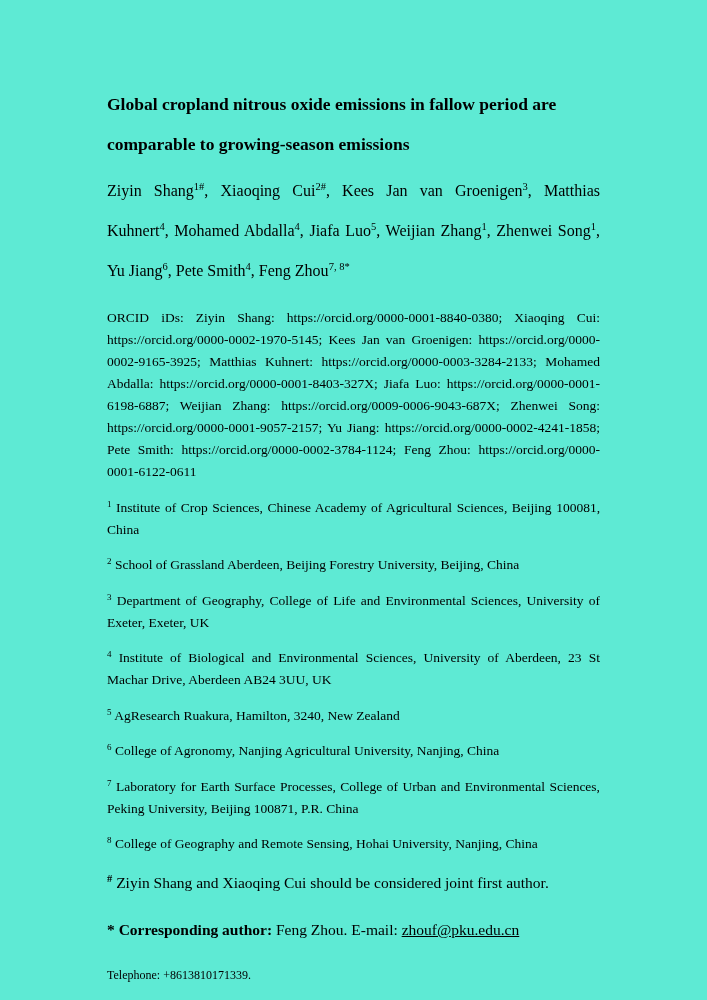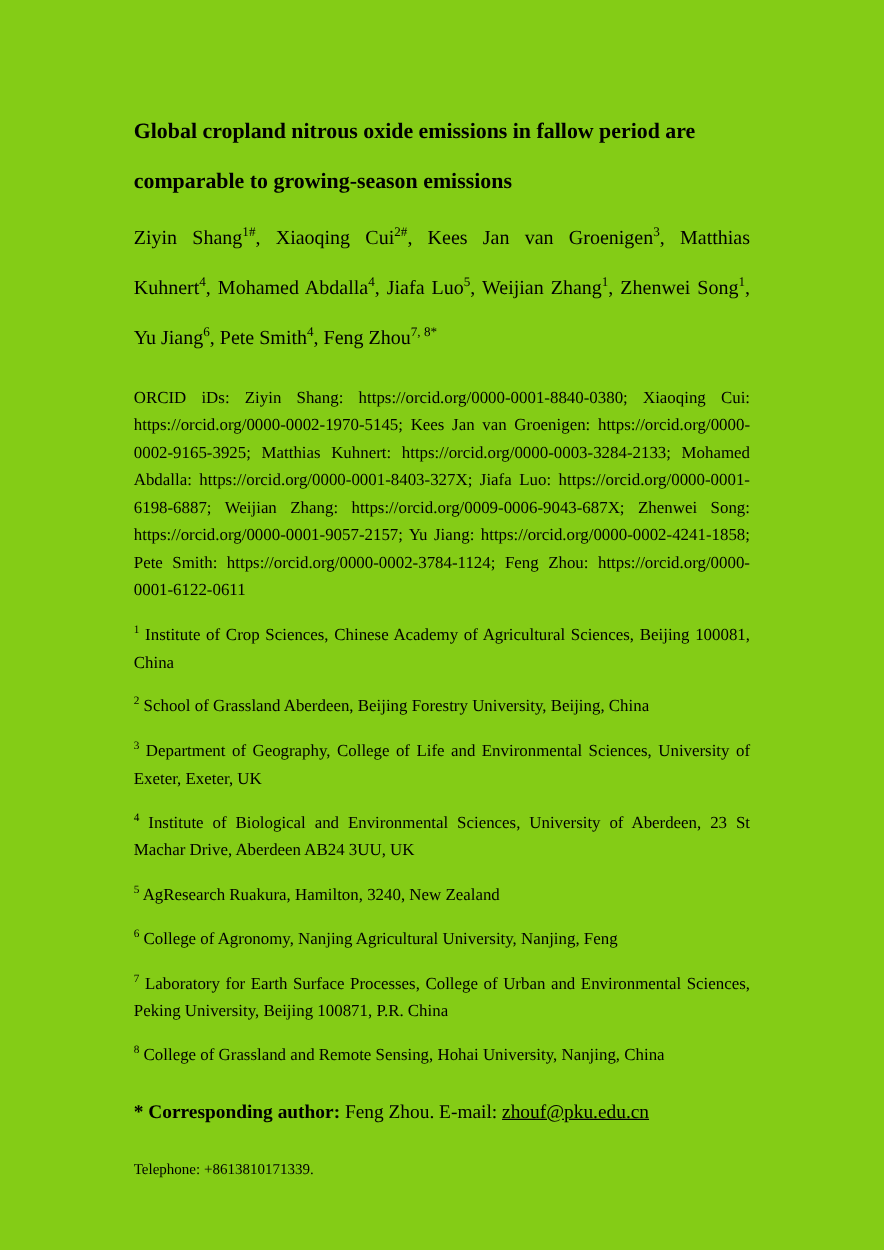--- a/index.html
+++ b/index.html
@@ -12,21 +12,21 @@
     height: 1000px;
     font-family: "Liberation Serif", serif;
     color: #000000;
     overflow: hidden;
   }
   .page {
     box-sizing: border-box;
     width: 707px;
     height: 1000px;
     padding: 84px 107px 30px 107px;
-    background: #84cc16;
+    background: #5eead4;
   }
   .title {
     font-size: 17.5px;
     font-weight: bold;
     line-height: 40px;
     text-align: left;
   }
   .authors {
     margin-top: 7px;
     font-size: 16px;
@@ -99,22 +99,23 @@
 
   <p class="authors"><span><span>Ziyin Shang</span><sup>1#</sup><span>,</span></span> <span><span>Xiaoqing Cui</span><sup>2#</sup><span>,</span></span> <span><span>Kees Jan van Groenigen</span><sup>3</sup><span>,</span></span> <span><span>Matthias Kuhnert</span><sup>4</sup><span>,</span></span> <span><span>Mohamed Abdalla</span><sup>4</sup><span>,</span></span> <span><span>Jiafa Luo</span><sup>5</sup><span>,</span></span> <span><span>Weijian Zhang</span><sup>1</sup><span>,</span></span> <span><span>Zhenwei Song</span><sup>1</sup><span>,</span></span> <span><span>Yu Jiang</span><sup>6</sup><span>,</span></span> <span><span>Pete Smith</span><sup>4</sup><span>,</span></span> <span><span>Feng Zhou</span><sup>7, 8*</sup><span></span></span></p>
 
   <p class="orcid"><span class="orcid-label">ORCID iDs:</span> <span>Ziyin Shang: https://orcid.org/0000-0001-8840-0380; Xiaoqing Cui: https://orcid.org/0000-0002-1970-5145; Kees Jan van Groenigen: https://orcid.org/0000-0002-9165-3925; Matthias Kuhnert: https://orcid.org/0000-0003-3284-2133; Mohamed Abdalla: https://orcid.org/0000-0001-8403-327X; Jiafa Luo: https://orcid.org/0000-0001-6198-6887; Weijian Zhang: https://orcid.org/0009-0006-9043-687X; Zhenwei Song: https://orcid.org/0000-0001-9057-2157; Yu Jiang: https://orcid.org/0000-0002-4241-1858; Pete Smith: https://orcid.org/0000-0002-3784-1124; Feng Zhou: https://orcid.org/0000-0001-6122-0611</span></p>
 
   <p class="affiliation"><sup>1</sup> <span>Institute of Crop Sciences, Chinese Academy of Agricultural Sciences, Beijing 100081, China</span></p>
   <p class="affiliation"><sup>2</sup> <span>School of Grassland Aberdeen, Beijing Forestry University, Beijing, China</span></p>
   <p class="affiliation"><sup>3</sup> <span>Department of Geography, College of Life and Environmental Sciences, University of Exeter, Exeter, UK</span></p>
   <p class="affiliation"><sup>4</sup> <span>Institute of Biological and Environmental Sciences, University of Aberdeen, 23 St Machar Drive, Aberdeen AB24 3UU, UK</span></p>
   <p class="affiliation"><sup>5</sup> <span>AgResearch Ruakura, Hamilton, 3240, New Zealand</span></p>
-  <p class="affiliation"><sup>6</sup> <span>College of Agronomy, Nanjing Agricultural University, Nanjing, Feng</span></p>
+  <p class="affiliation"><sup>6</sup> <span>College of Agronomy, Nanjing Agricultural University, Nanjing, China</span></p>
   <p class="affiliation"><sup>7</sup> <span>Laboratory for Earth Surface Processes, College of Urban and Environmental Sciences, Peking University, Beijing 100871, P.R. China</span></p>
-  <p class="affiliation"><sup>8</sup> <span>College of Grassland and Remote Sensing, Hohai University, Nanjing, China</span></p>
+  <p class="affiliation"><sup>8</sup> <span>College of Geography and Remote Sensing, Hohai University, Nanjing, China</span></p>
 
+  <p class="joint-note"><sup>#</sup> <span>Ziyin Shang and Xiaoqing Cui should be considered joint first author.</span></p>
 
   <p class="corresponding"><span class="bold">* Corresponding author:</span> <span>Feng Zhou. E-mail:</span> <span class="email">zhouf@pku.edu.cn</span></p>
 
   <p class="telephone">Telephone: +8613810171339.</p>
 
 </div>
 
 </body></html>

